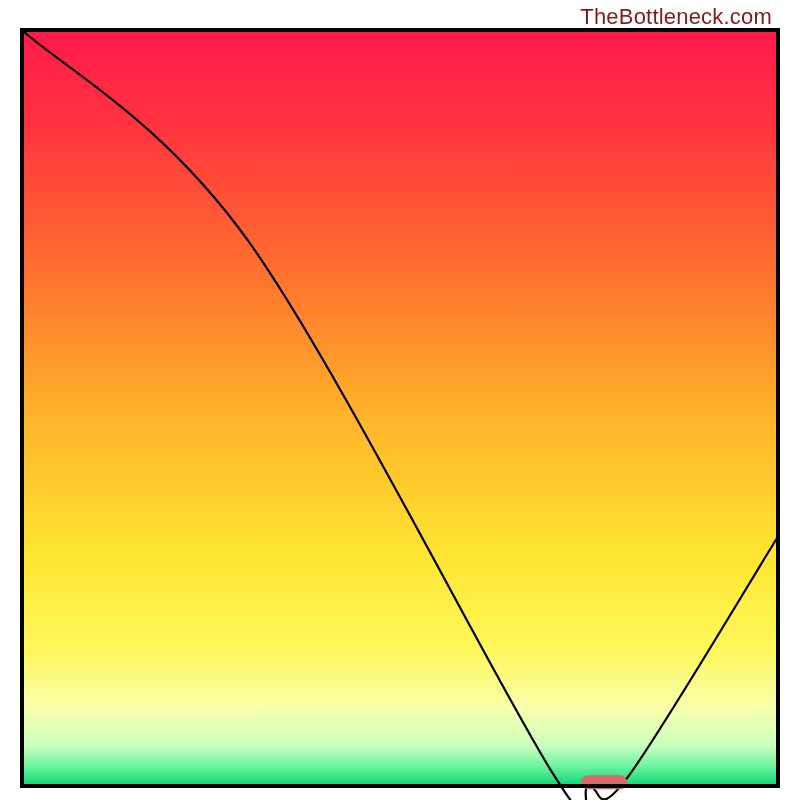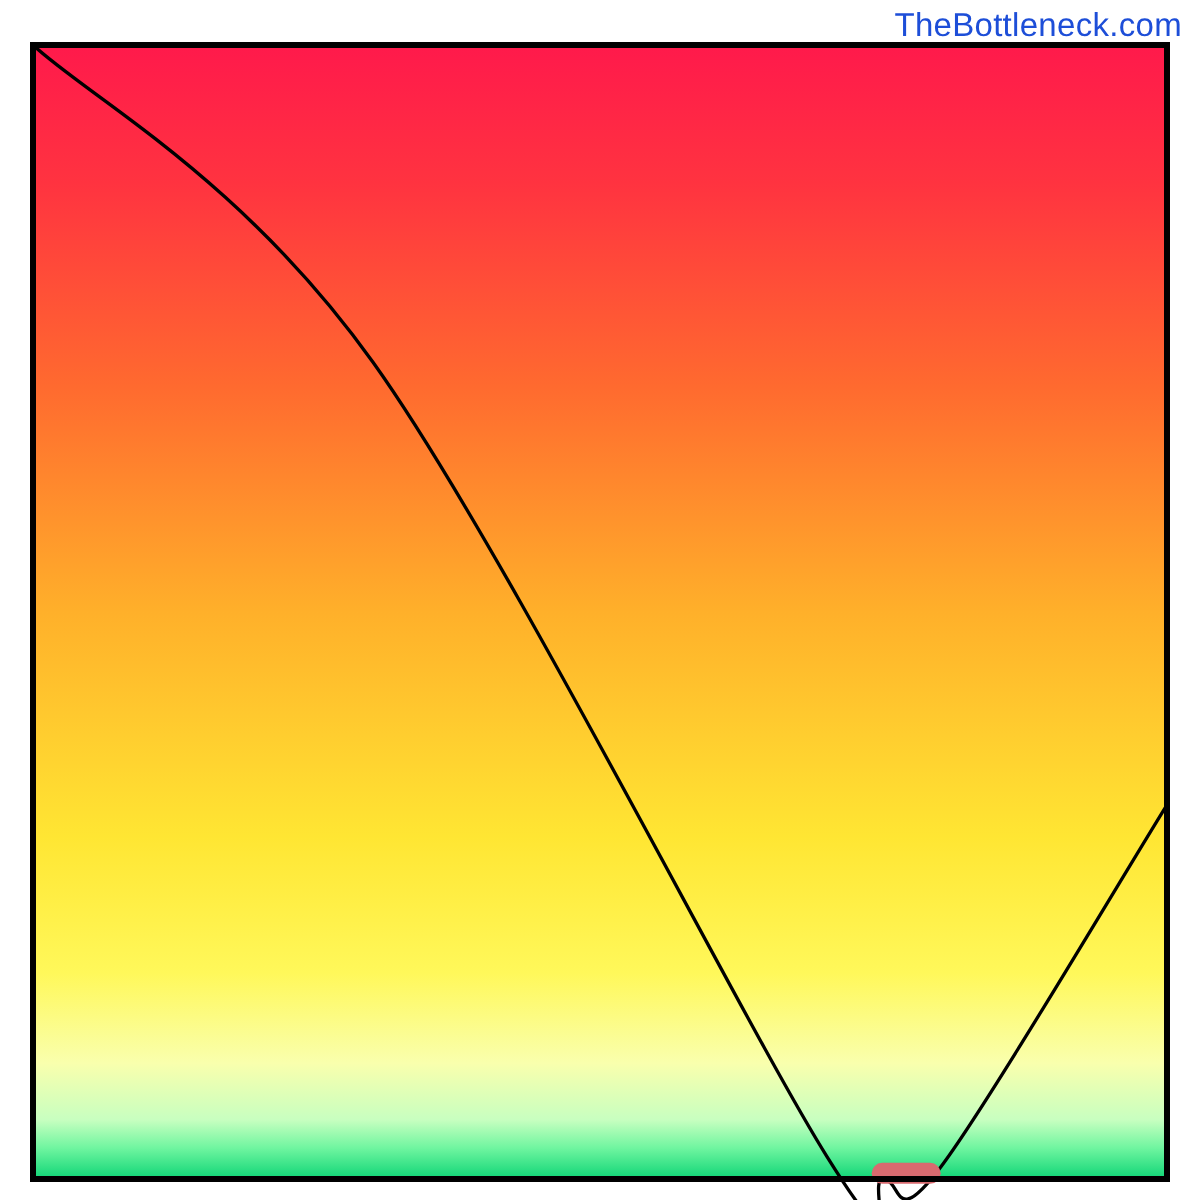--- a/index.html
+++ b/index.html
@@ -11,24 +11,24 @@
     font-family: Arial, Helvetica, sans-serif;
   }
   .frame {
     position: relative;
     width: 800px;
     height: 800px;
   }
   .attribution {
     position: absolute;
     top: 4px;
-    right: 12px;
+    right: 28px;
     font-size: 22px;
     font-weight: 500;
-    color: #1d4ed8;
+    color: #7f1d1d;
     letter-spacing: 0.2px;
   }
   svg.chart {
     position: absolute;
     left: 0;
     top: 0;
   }
 </style>
 </head>
 <body>

